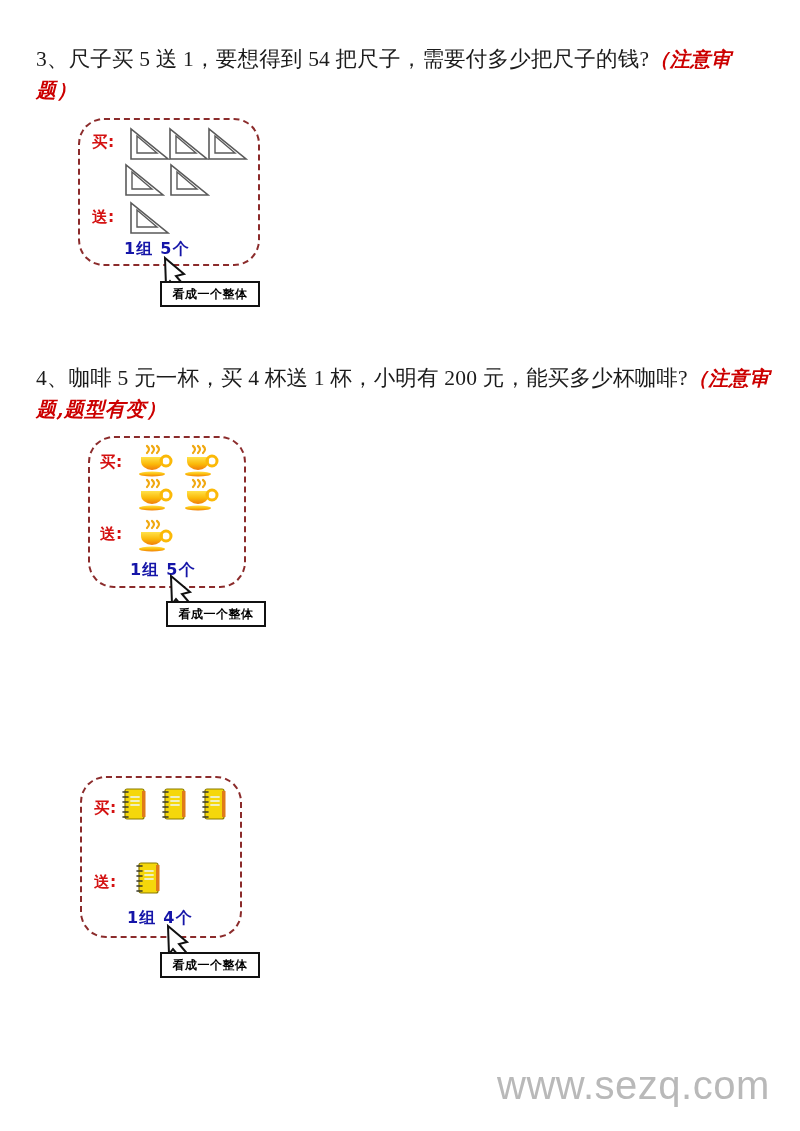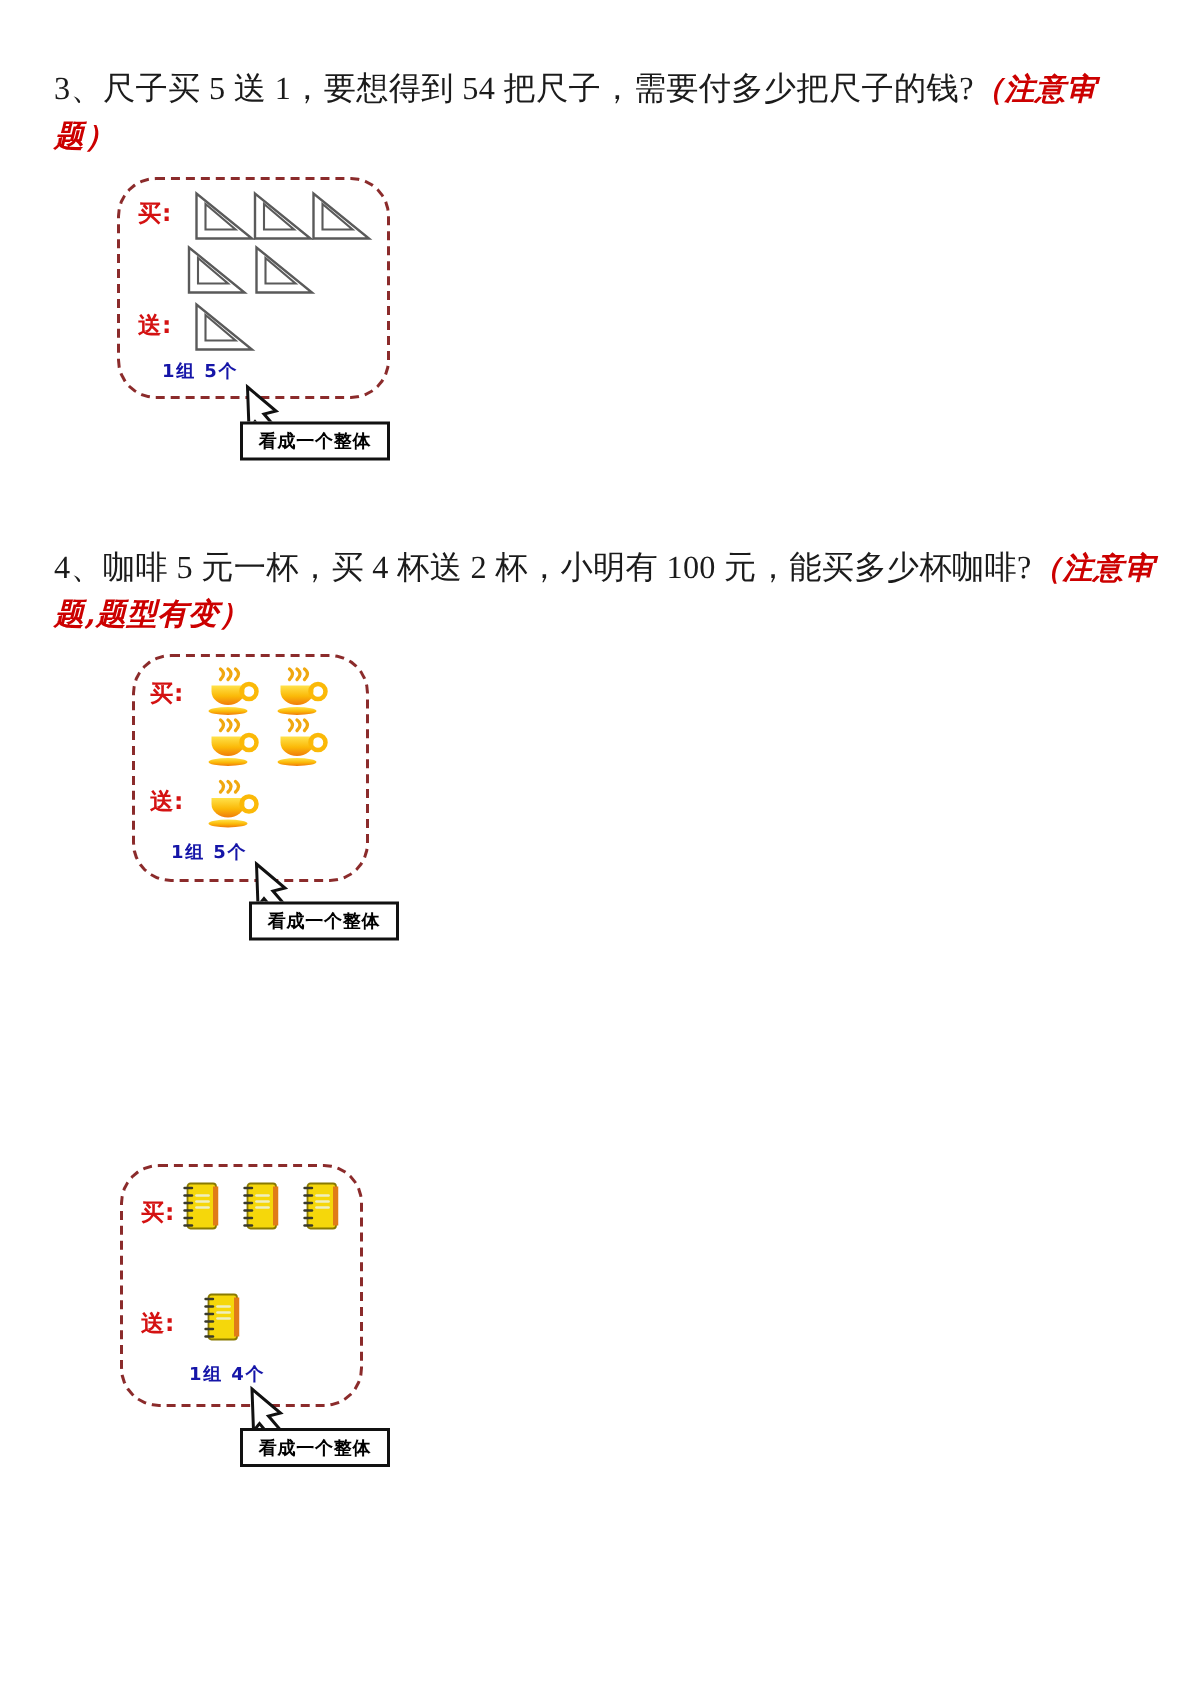--- a/index.html
+++ b/index.html
@@ -60,24 +60,25 @@
     font-size: 15.5px;
     font-family: "DejaVu Sans", "Liberation Sans", sans-serif;
     letter-spacing: 0.5px;
     white-space: nowrap;
   }
 
   .count-label {
     position: absolute;
     color: #1515a8;
     font-weight: bold;
-    font-size: 12px;
+    font-size: 16px;
     font-family: "DejaVu Sans", "Liberation Sans", sans-serif;
     letter-spacing: 1.2px;
     white-space: nowrap;
+    margin-left: 16px;
   }
 
   
   .callout {
     position: absolute;
     border: 2.2px solid #111111;
     background: #ffffff;
     box-sizing: border-box;
     display: flex;
     align-items: center;
@@ -167,21 +168,21 @@
   </div>
 
   <svg class="callout-arrow" style="left:162px; top:252px;" width="50" height="42" viewBox="0 0 50 42">
     <polygon points="3,6 22,22 14,24 26,38 18,41 8,29 4,34" fill="#ffffff" stroke="#111111" stroke-width="2"></polygon>
   </svg>
   <div class="callout" style="left:160px; top:281px; width:100px; height:26px;">
     <span class="callout-text">看成一个整体</span>
   </div>
 
   <div class="question" style="top:363px;">
-    <span class="q-body">4、咖啡 5 元一杯，买 4 杯送 2 杯，小明有 100 元，能买多少杯咖啡?</span><span class="q-note">（注意审题,题型有变）</span>
+    <span class="q-body">4、咖啡 5 元一杯，买 4 杯送 1 杯，小明有 200 元，能买多少杯咖啡?</span><span class="q-note">（注意审题,题型有变）</span>
   </div>
 
   <div class="group-box" style="left:88px; top:436px; width:158px; height:152px;">
     <span class="row-label" style="left:10px; top:14px;">买:</span>
     <span class="row-label" style="left:10px; top:86px;">送:</span>
     <span class="count-label" style="left:24px; top:122px;">1组 5个</span>
 
     <div class="item" style="left:44px; top:5px;">
       <svg width="42" height="38" viewBox="0 0 42 38">
         <g fill="none" stroke="#f0a810" stroke-width="2.2" stroke-linecap="round">
@@ -256,21 +257,21 @@
     <polygon points="3,6 22,22 14,24 26,38 18,41 8,29 4,34" fill="#ffffff" stroke="#111111" stroke-width="2"></polygon>
   </svg>
   <div class="callout" style="left:166px; top:601px; width:100px; height:26px;">
     <span class="callout-text">看成一个整体</span>
   </div>
 
 
   <div class="group-box" style="left:80px; top:776px; width:162px; height:162px;">
     <span class="row-label" style="left:12px; top:20px;">买:</span>
     <span class="row-label" style="left:12px; top:94px;">送:</span>
-    <span class="count-label" style="left:44px; top:130px;">1组 4个</span>
+    <span class="count-label" style="left:29px; top:130px;">1组 4个</span>
 
     <div class="item" style="left:38px; top:8px;">
       <svg width="30" height="38" viewBox="0 0 30 38">
         <rect x="5" y="3" width="19" height="30" rx="2" fill="#f5d70b" stroke="#8a7a00" stroke-width="1.2"></rect>
         <rect x="22" y="5" width="3.5" height="26" fill="#e07b18"></rect>
         <g stroke="#3a3a2a" stroke-width="1.6" stroke-linecap="round">
           <path d="M3 6 h5"></path>
             <path d="M3 11 h5"></path>
             <path d="M3 16 h5"></path>
             <path d="M3 21 h5"></path>
@@ -344,14 +345,15 @@
     </div>
   </div>
 
   <svg class="callout-arrow" style="left:165px; top:920px;" width="50" height="42" viewBox="0 0 50 42">
     <polygon points="3,6 22,22 14,24 26,38 18,41 8,29 4,34" fill="#ffffff" stroke="#111111" stroke-width="2"></polygon>
   </svg>
   <div class="callout" style="left:160px; top:952px; width:100px; height:26px;">
     <span class="callout-text">看成一个整体</span>
   </div>
 
+  <div class="watermark">www.sezq.com</div>
 
 </div>
 
 </body></html>

